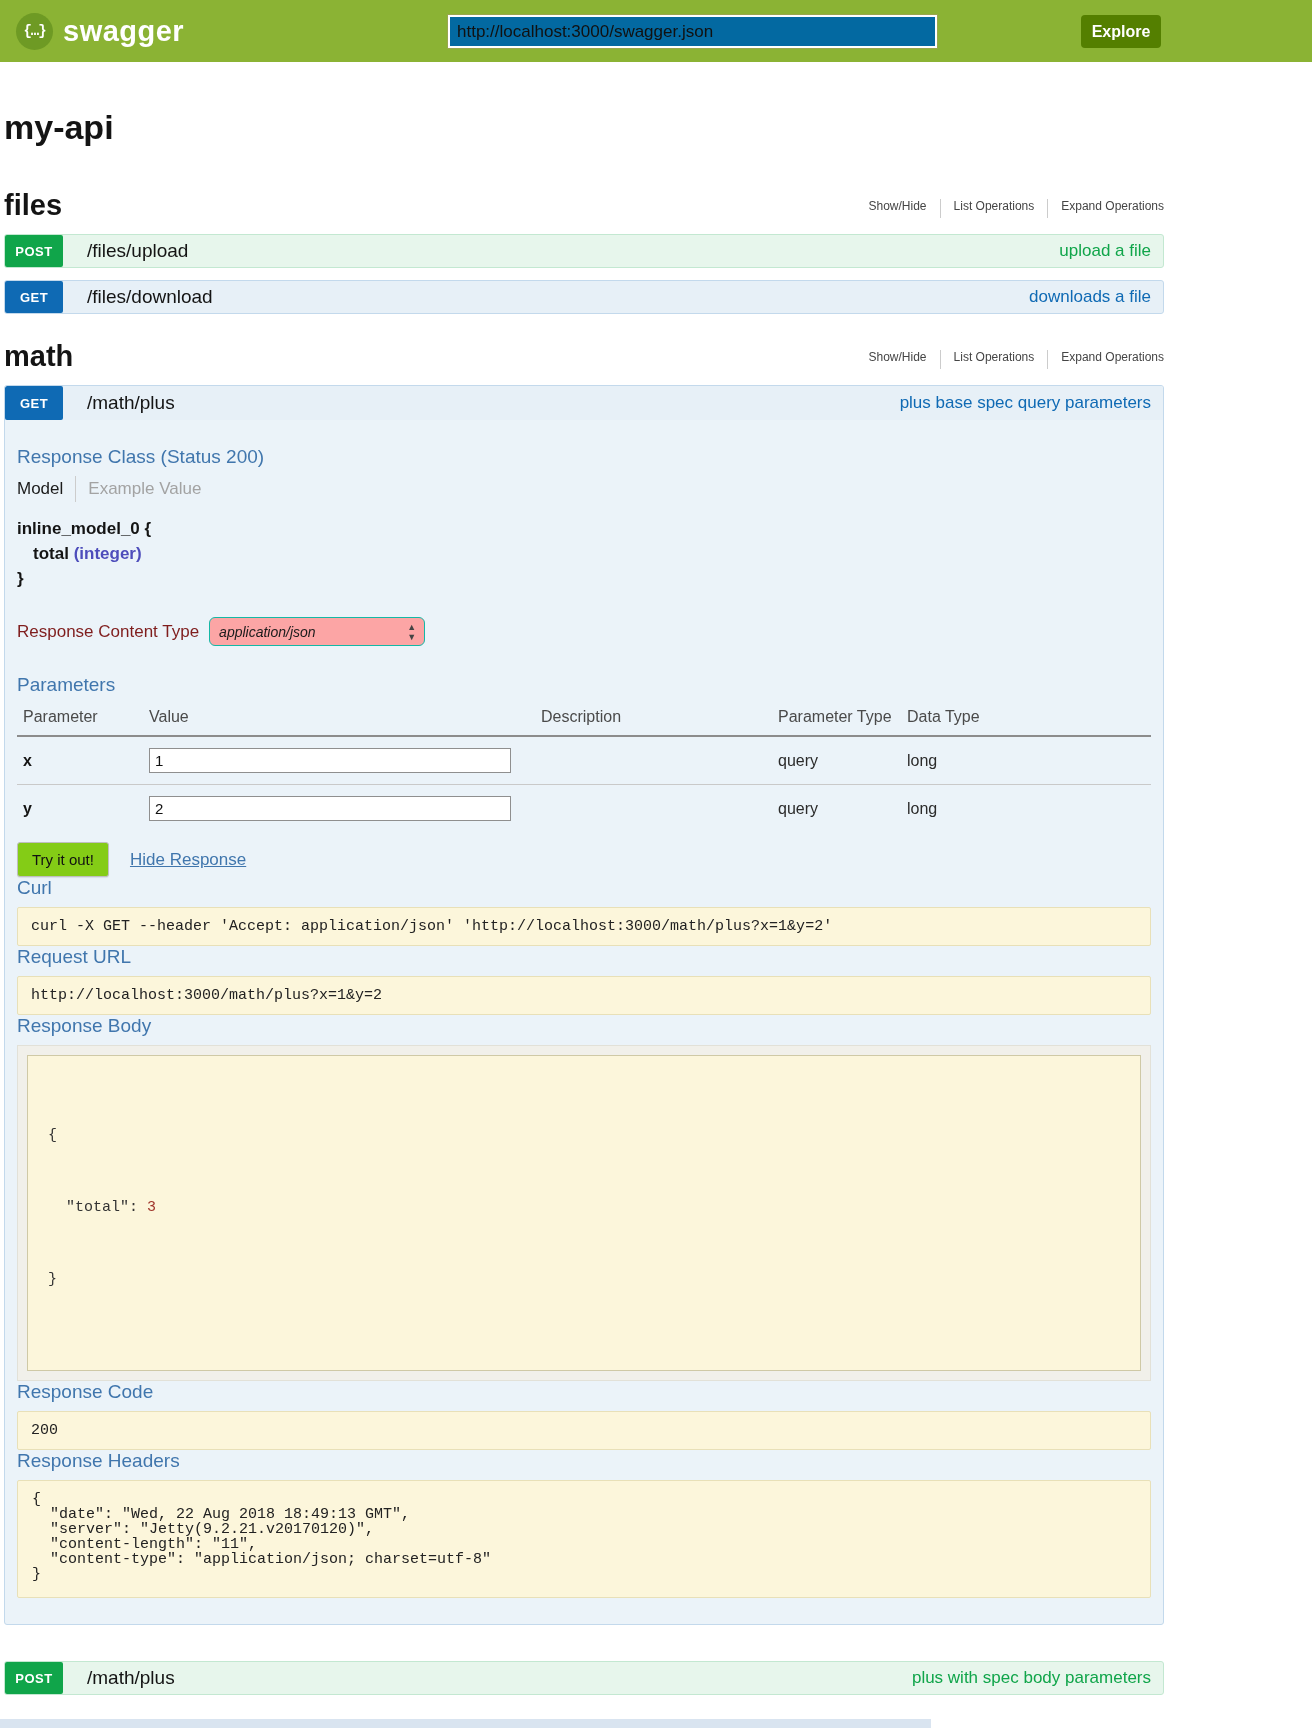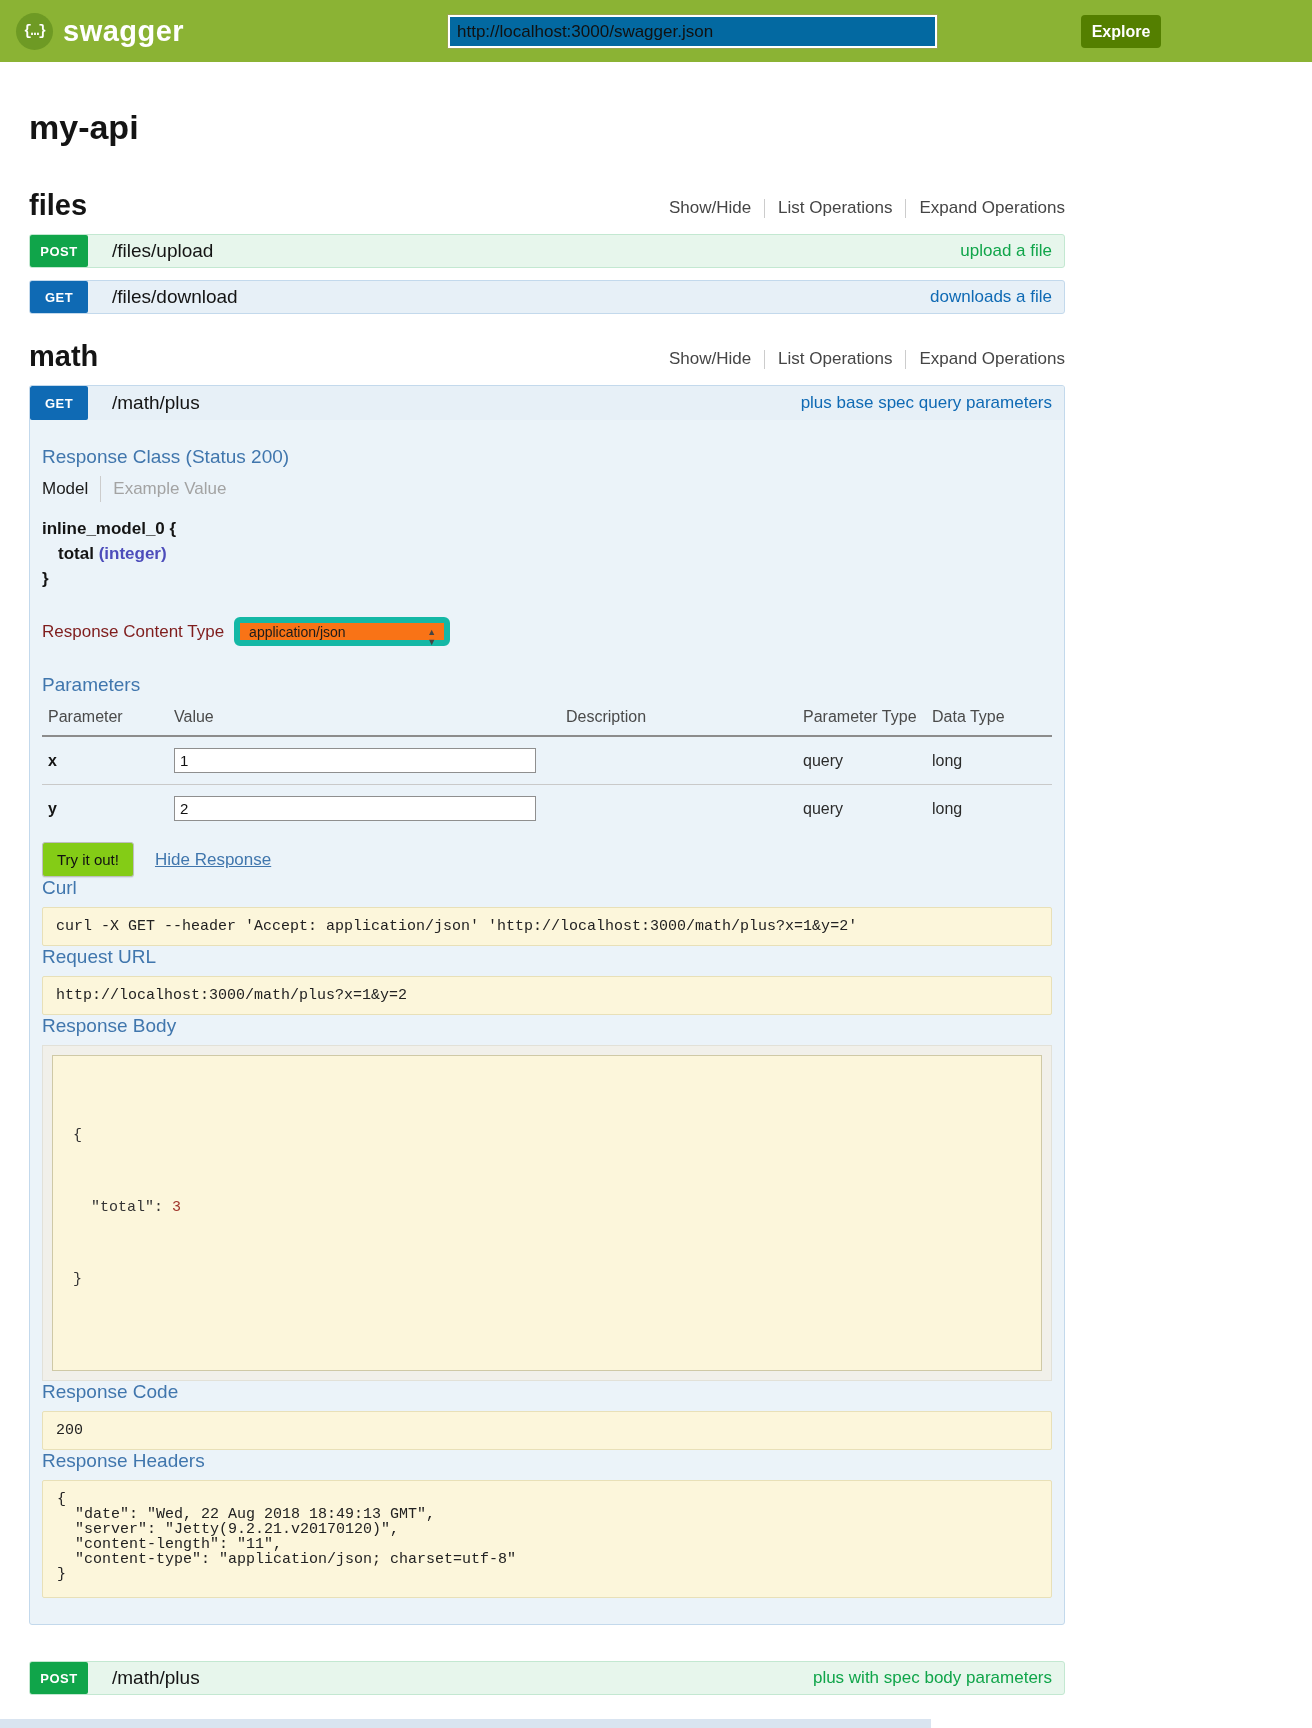--- a/index.html
+++ b/index.html
@@ -28,29 +28,29 @@
     background:#0369a1; font-size:17px; padding:0 9px;
     font-family:"Liberation Sans", sans-serif; color:#111;
   }
   .explore-btn {
     position:absolute; left:1081px; top:15px; width:80px; height:33px;
     background:#547f00; border:none; border-radius:4px;
     color:#fff; font-weight:bold; font-size:16px; cursor:pointer;
     font-family:"Liberation Sans", sans-serif;
   }
   
-  .container { width:1036px; margin-left:29px; }
+  .container { width:1160px; margin-left:4px; }
   h1.api-title { font-size:34px; font-weight:bold; color:#141414; margin:46px 0 0 0; }
   .section-head {
     display:flex; justify-content:space-between; align-items:flex-end;
     margin-top:42px;
   }
   .section-head.math { margin-top:26px; }
   .section-head h2 { font-size:29px; font-weight:bold; margin:0; color:#141414; }
-  .section-links { display:flex; align-items:flex-end; gap:13px; font-size:17px; color:#454545; padding-bottom:4px; }
+  .section-links { display:flex; align-items:flex-start; gap:13px; font-size:12px; color:#454545; padding-bottom:4px; }
   .section-links a { color:#454545; text-decoration:none; cursor:pointer; }
   .vsep { width:1px; height:19px; background:#ccc; }
   
   .op-row {
     height:34px; display:flex; align-items:stretch;
     border:1px solid; border-radius:3px; margin-top:12px;
   }
   .op-row.post { background:#e7f6ec; border-color:#c3e8d1; }
   .op-row.get  { background:#e7f0f7; border-color:#c3d9ec; }
   .badge {
@@ -80,23 +80,23 @@
   
   .model-sig { font-size:17px; line-height:25px; color:#141414; margin-bottom:26px; }
   .model-sig .sig { font-weight:bold; }
   .model-sig .prop-line { padding-left:16px; }
   .model-sig .prop-name { font-weight:bold; }
   .model-sig .prop-type { color:#4d4dbb;font-weight:bold; }
   
   .rct-row { display:flex; align-items:center; gap:10px; margin-bottom:28px; }
   .rct-label { font-size:17px; color:#7f1d1d; }
   .fake-select {
-    width:216px; height:29px; background:#f97316; border:6px solid #14b8a6;
+    width:216px; height:29px; background:#fca5a5; border:1px solid #14b8a6;
     border-radius:6px; display:flex; align-items:center; padding:0 9px;
-    font-size:14px; color:#1b1b1b; cursor:pointer; position:relative;
+    font-size:14px; color:#1b1b1b; cursor:pointer; position:relative;font-style:italic;
   }
   .sel-arrows { position:absolute; right:8px; top:4px; display:flex; flex-direction:column; line-height:10px; font-size:9px; color:#444; }
   
   table.params { width:100%; border-collapse:collapse; margin-top:4px; font-size:16px; }
   table.params th {
     text-align:left; font-weight:normal; color:#4a4a4a;
     padding:4px 0 9px 6px; border-bottom:2px solid #8c8c8c; font-size:16px;
   }
   table.params td { padding:11px 8px 11px 6px; vertical-align:middle; }
   tr.prow-first td { border-bottom:1px solid #c9c9c9; }

